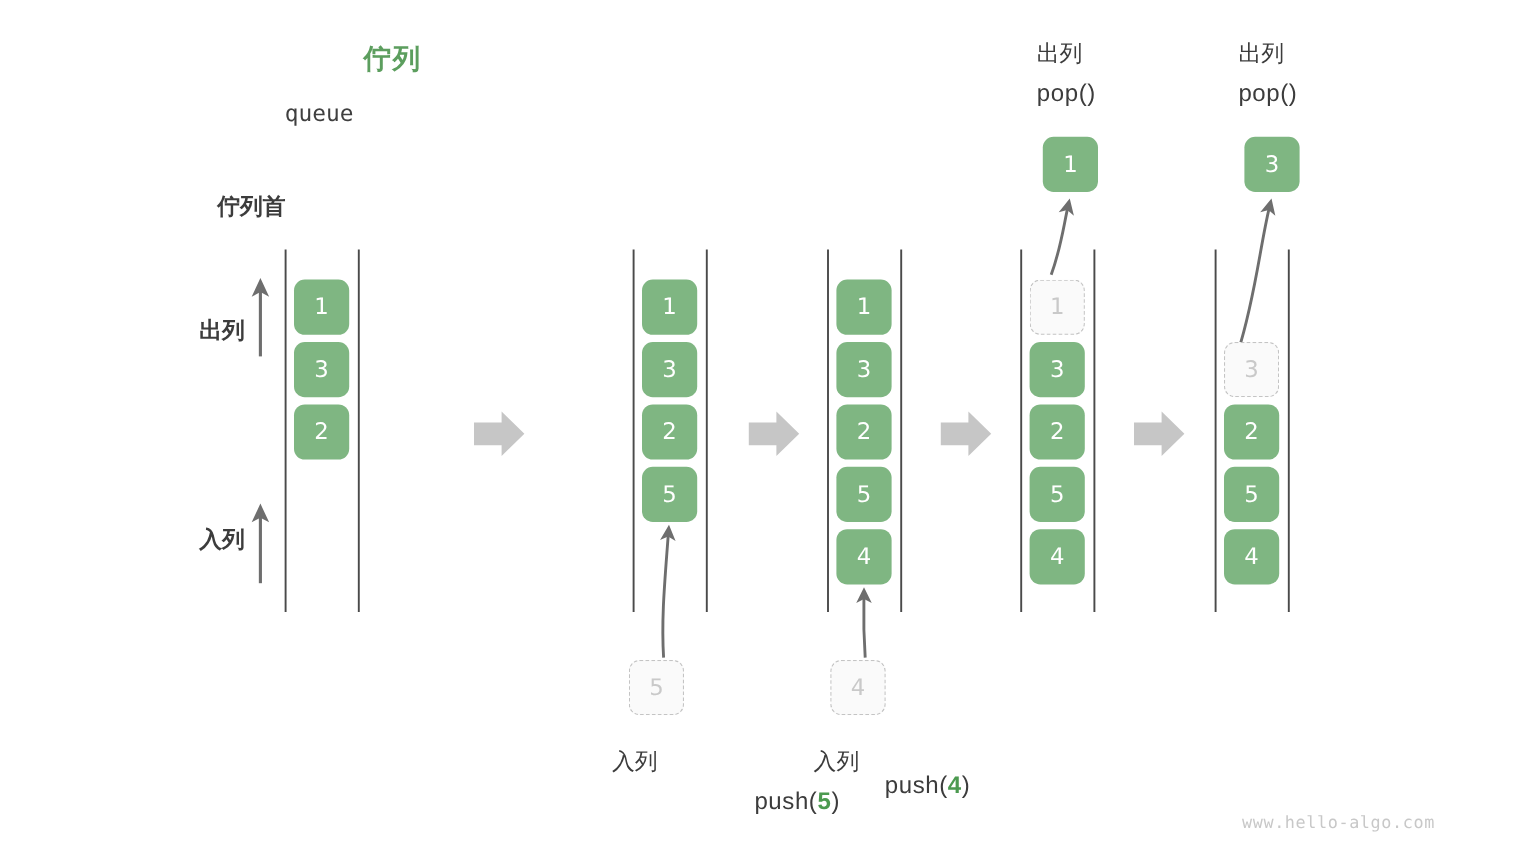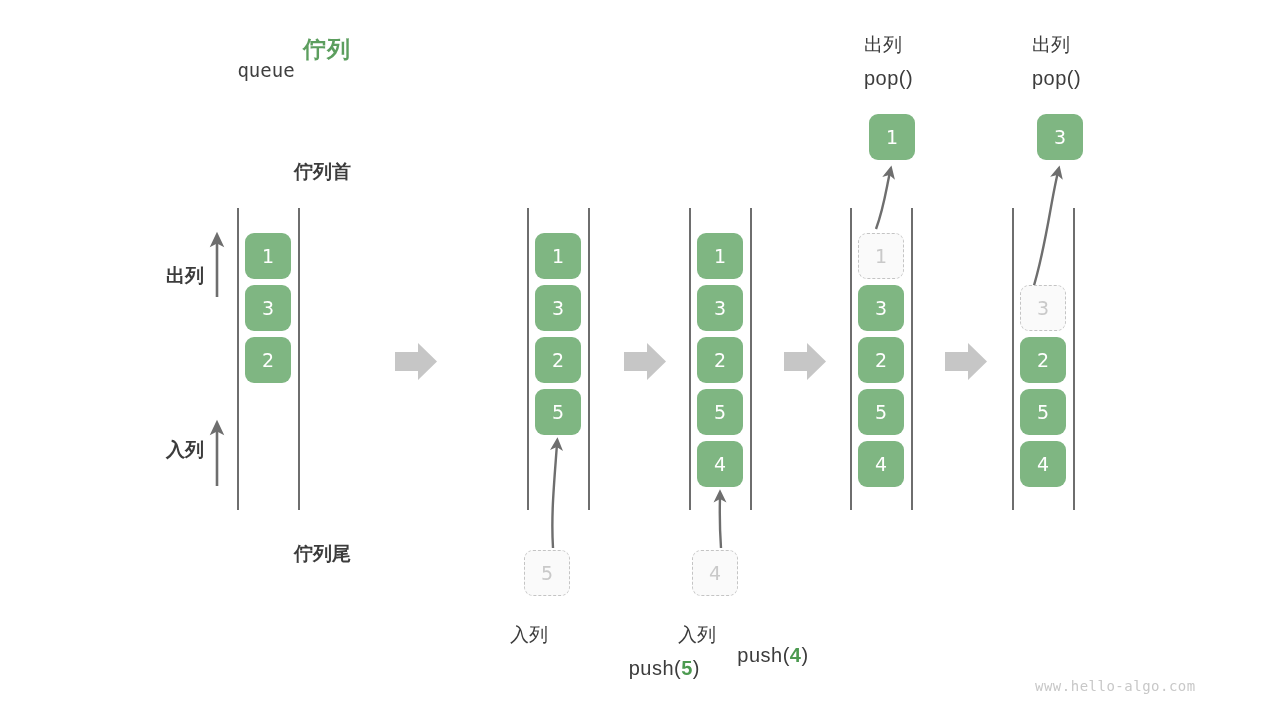--- a/index.html
+++ b/index.html
@@ -35,21 +35,21 @@
     font-family: "DejaVu Sans Mono", "Liberation Mono", monospace;
     font-size: 19px;
     color: #3F3F3F;
     text-align: center;
     white-space: nowrap;
   }
   .label-bold {
     font-size: 19px;
     font-weight: bold;
     color: #3C3C3C;
-    text-align: right;
+    text-align: left;
     white-space: nowrap;
   }
   .op-cn {
     font-size: 19px;
     color: #3C3C3C;
     text-align: center;
     white-space: nowrap;
   }
   .op-code {
     font-family: Liberation Sans, sans-serif;
@@ -146,24 +146,23 @@
       <path d="M721,548 C719,519 720,503 720,496" marker-end="url(#curveArrow)"></path>
     </g>
 
     <g fill="none" stroke="#6E6E6E" stroke-width="2.4">
       <path d="M876,229 C884,207 886,190 890,172" marker-end="url(#curveArrow)"></path>
       <path d="M1032,292 C1046,248 1050,205 1058,172" marker-end="url(#curveArrow)"></path>
     </g>
   </svg>
 
   <div class="abs title-cn" style="left:181px; top:34px; width:170px;">佇列</div>
-  <div class="abs title-en" style="left:181px; top:59px; width:170px;">queue</div>
+  <div class="abs title-en" style="left:181px; top:84px; width:170px;">queue</div>
 
   <div class="abs label-bold" style="left:181px; top:159px; width:170px;">佇列首</div>
-  <div class="abs label-bold" style="left:181px; top:541px; width:170px;">佇列尾</div>
 
   <div class="abs label-bold" style="left:138px; top:263px; width:66px; text-align:right;">出列</div>
   <div class="abs label-bold" style="left:138px; top:437px; width:66px; text-align:right;">入列</div>
 
   <div class="abs" style="left:245px; top:233px; display:flex; flex-direction:column; gap:6px;">
     <div class="node">1</div>
     <div class="node">3</div>
     <div class="node">2</div>
   </div>
 

